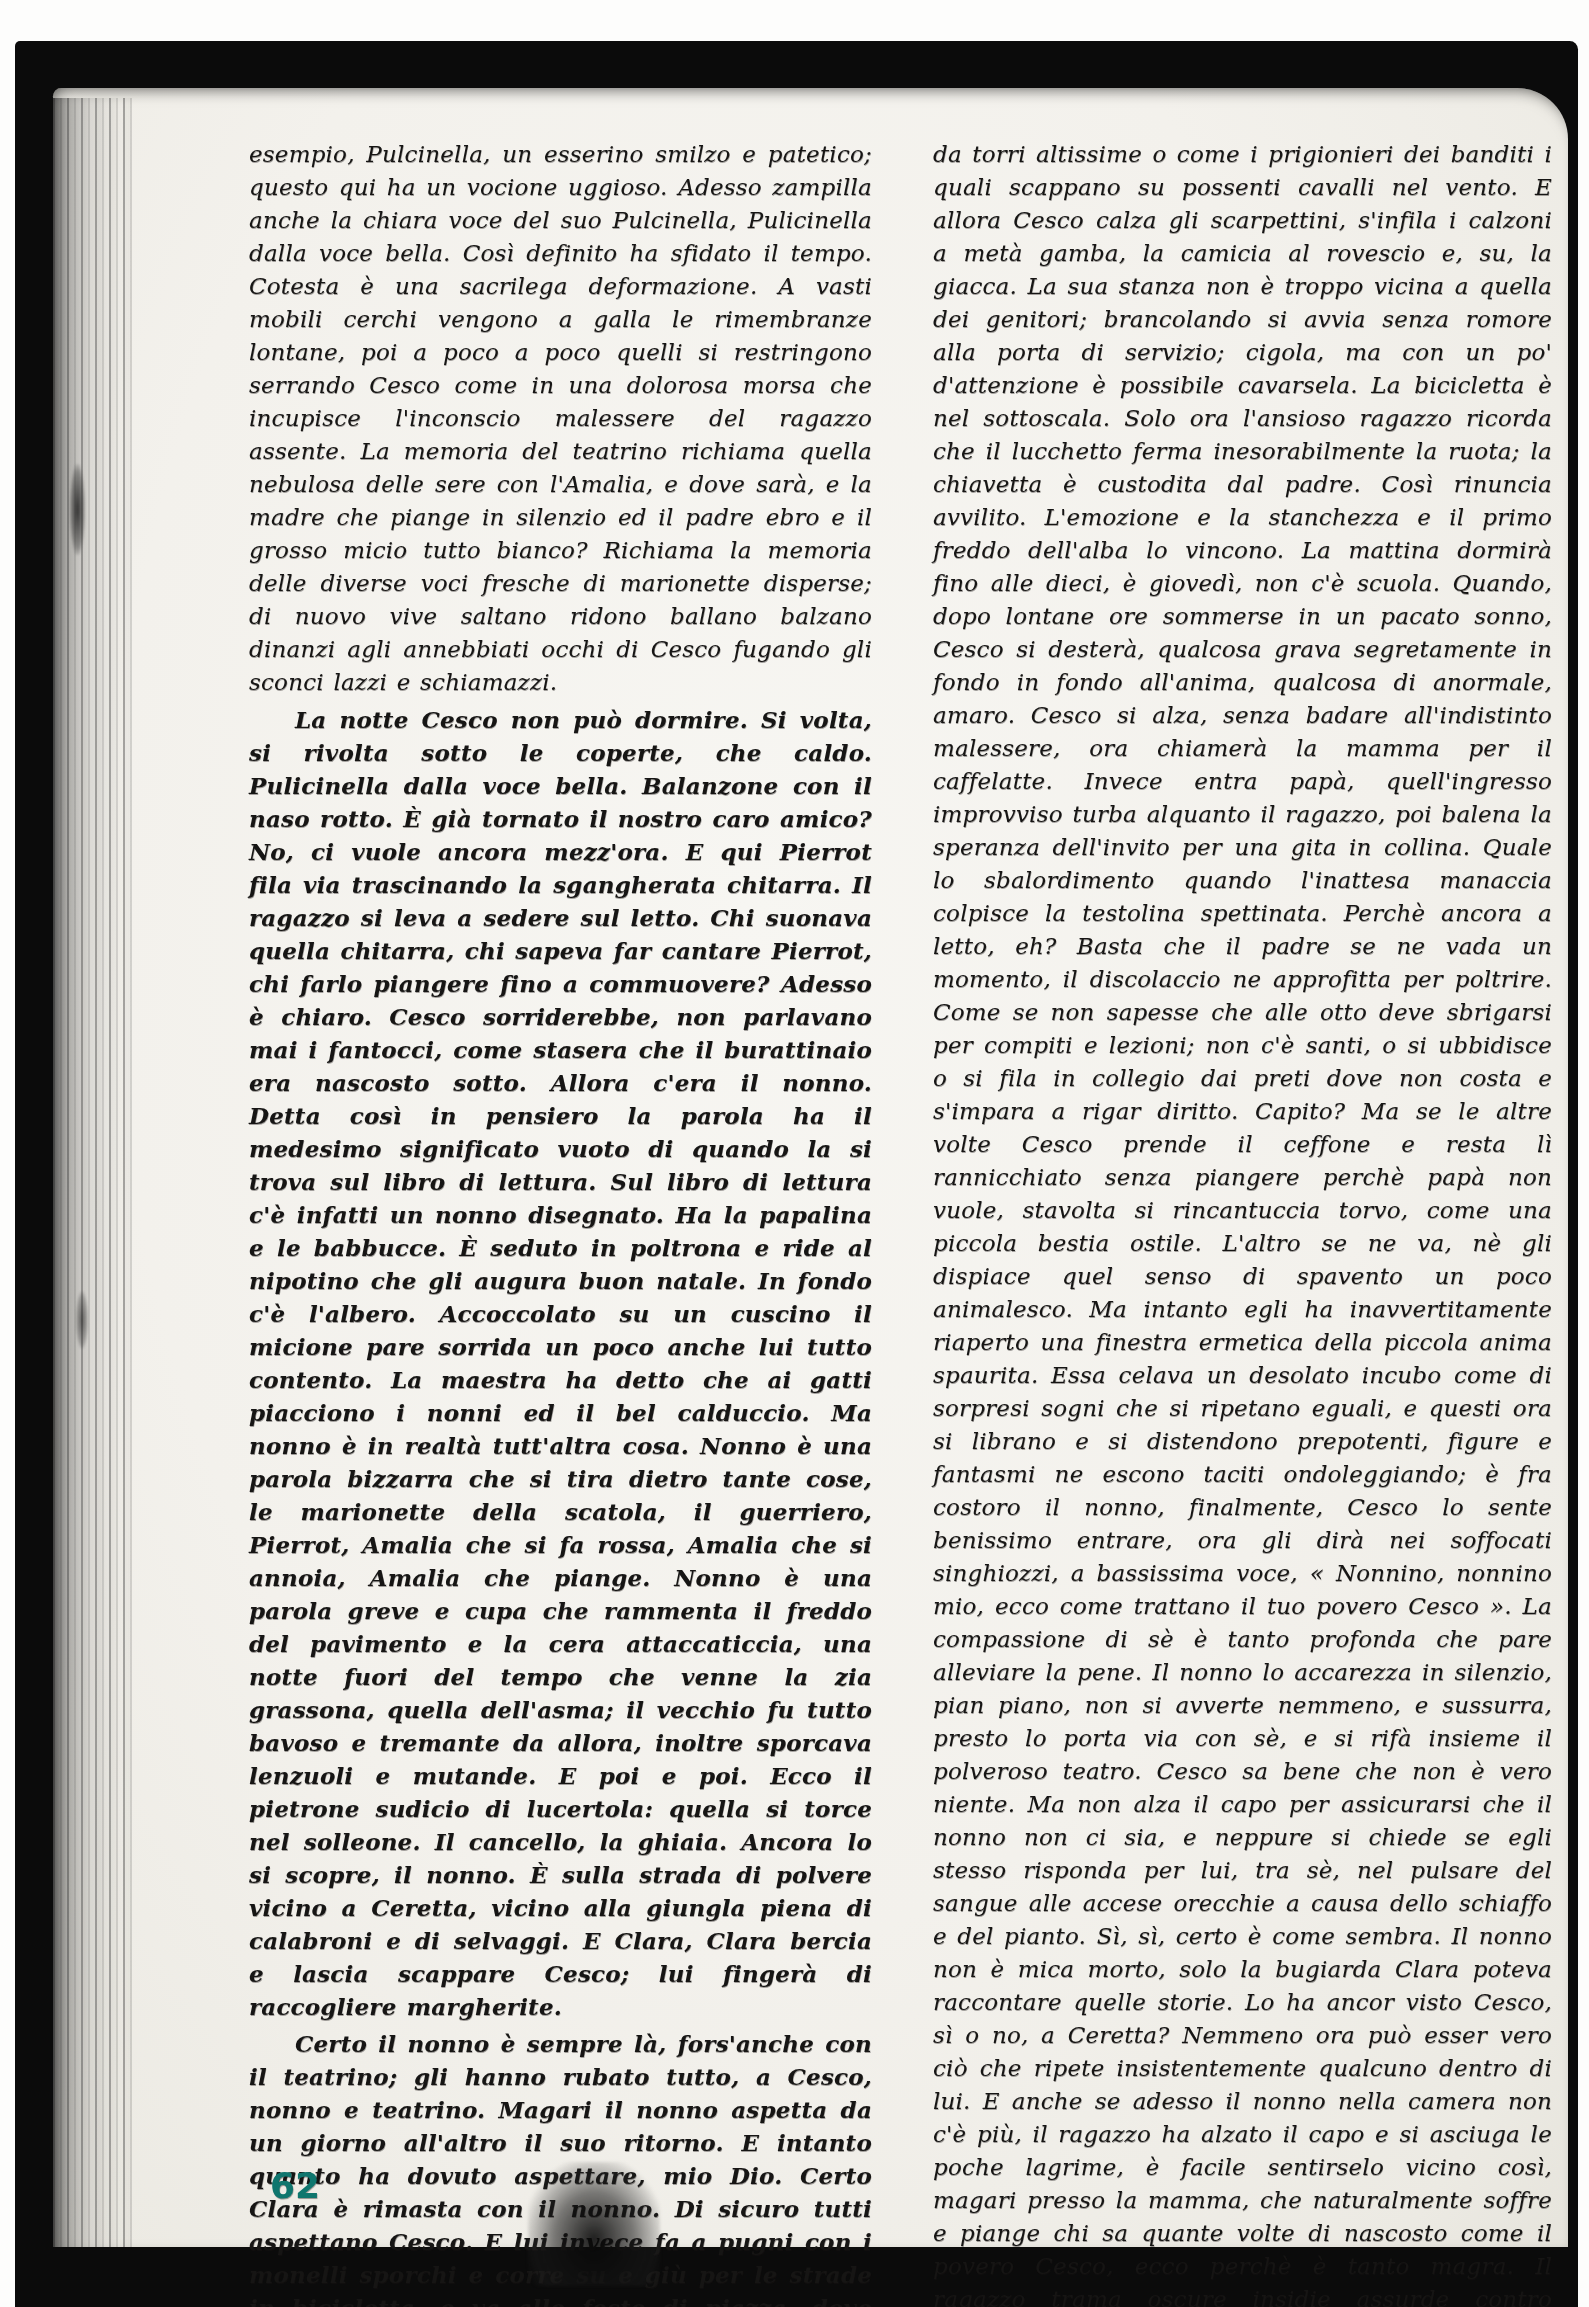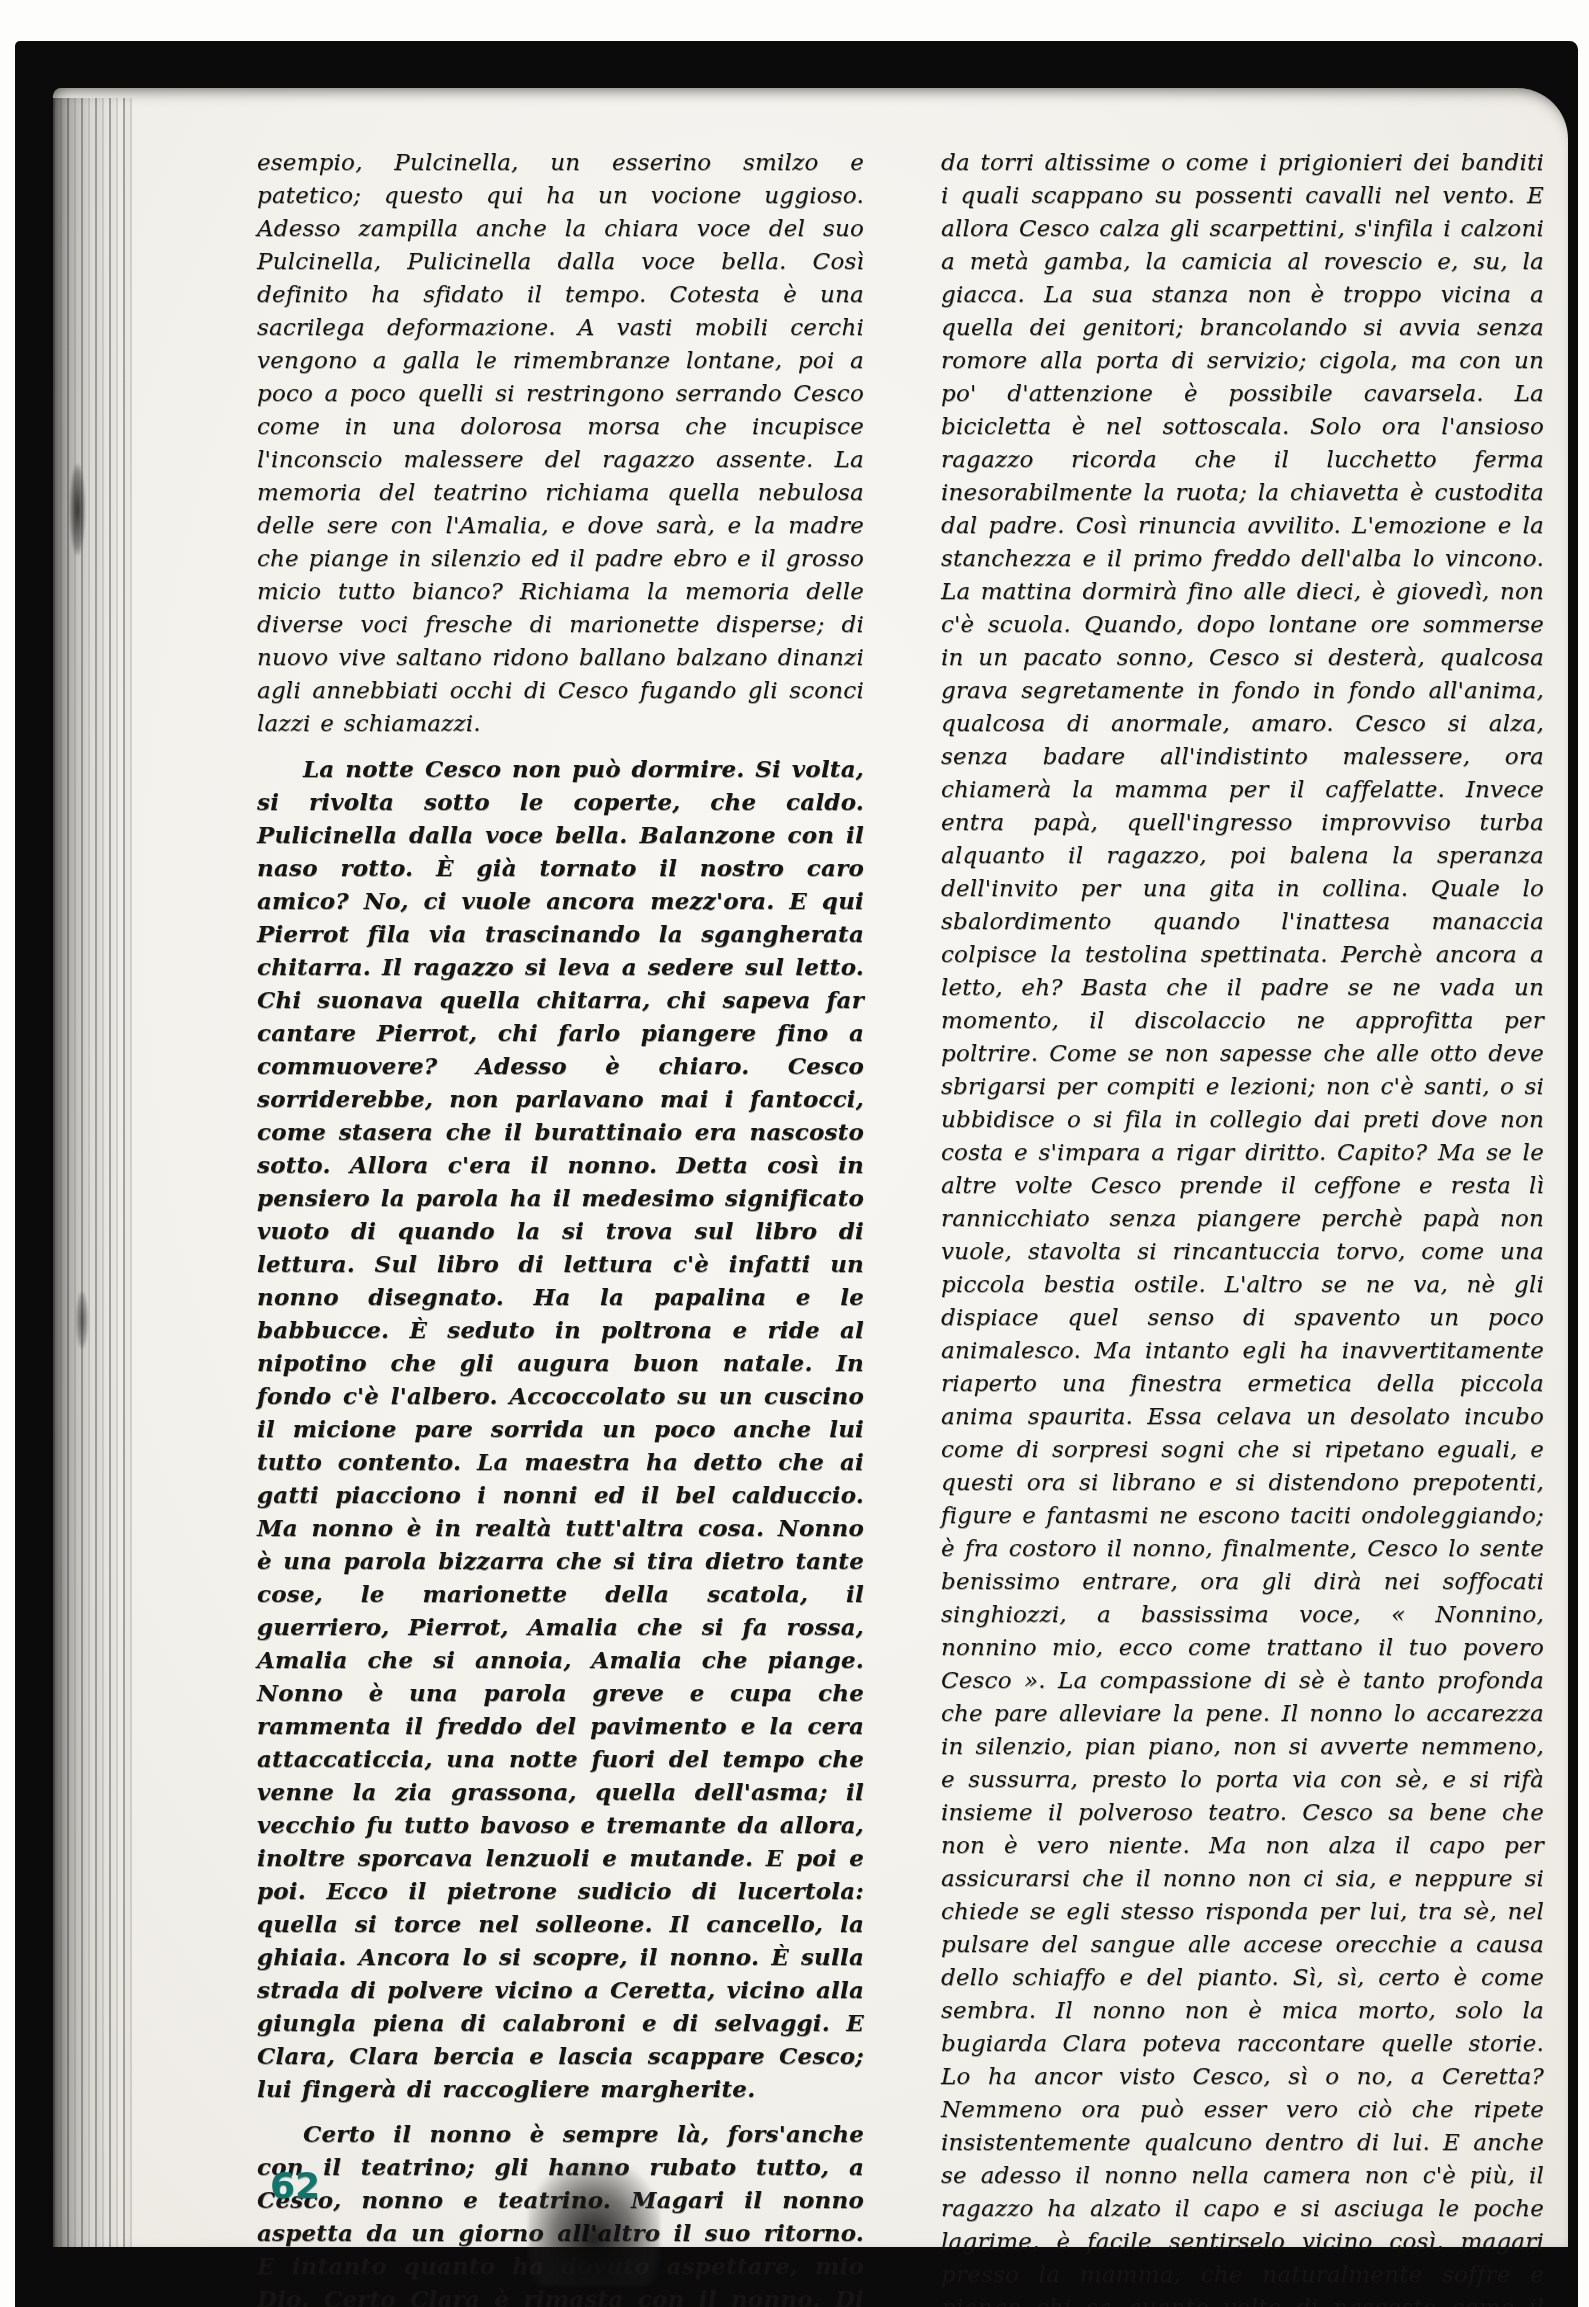--- a/index.html
+++ b/index.html
@@ -57,21 +57,21 @@
   .speck-2 { left: 76px; top: 1291px; width: 11.6px; height: 58px; opacity: .7; }
   
   .col {
     position: absolute;
     top: 134px;
     color: #161514;
   }
   .col-left  { left: 245px;  width: 631px; }
   .col-right { left: 929px; width: 627px; }
   .col p {
-    margin: 12px;
+    margin: 4px;
     text-align: justify;
     font-style: italic;
     font-size: 23px;
     line-height: 33px;
     letter-spacing: 0.2px;
     word-spacing: 2.1px;
     text-shadow: 0.4px 0.6px 0.6px rgba(25,22,20,0.38);
   }
   .col p.indent { text-indent: 46px; font-weight: bold; }
   .page-number {

